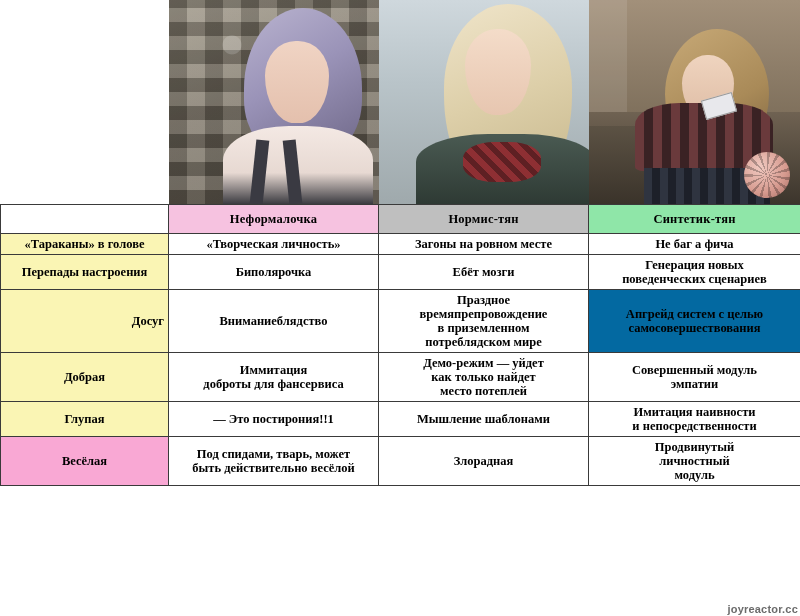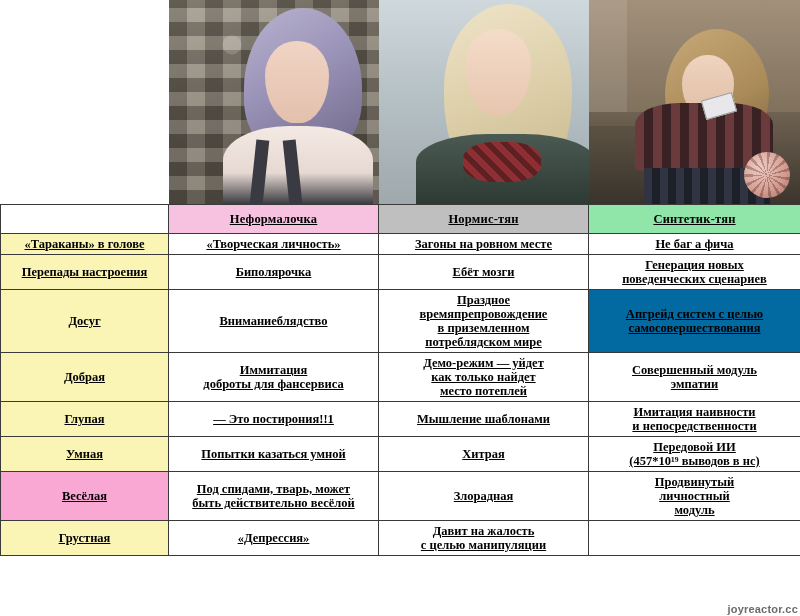--- a/index.html
+++ b/index.html
@@ -16,21 +16,20 @@
   .sheet {
     width: 800px;
     height: 616px;
     position: relative;
     background: #ffffff;
   }
   table.grid {
     border-collapse: collapse;
     table-layout: fixed;
     width: 800px;
-    text-decoration: underline;
   }
   table.grid td {
     border: 1px solid #3a3a3a;
     vertical-align: middle;
     text-align: center;
     font-size: 12.5px;
     font-weight: bold;
     line-height: 1.12;
     padding: 3px 4px;
     color: #000000;
@@ -267,52 +266,40 @@
           <td style="background: rgb(255, 255, 255);">Загоны на ровном месте</td>
           <td style="background: rgb(255, 255, 255);">Не баг а фича</td>
         </tr>
         <tr>
           <td class="lbl-cell" style="background: rgb(250, 245, 180);">Перепады настроения</td>
           <td style="background: rgb(255, 255, 255);">Биполярочка</td>
           <td style="background: rgb(255, 255, 255);">Ебёт мозги</td>
           <td style="background: rgb(255, 255, 255);">Генерация новых<br>поведенческих сценариев</td>
         </tr>
         <tr>
-          <td class="lbl-cell" style="background: rgb(250, 245, 180);">Досуг</td>
+          <td class="lbl-cell" style="background: rgb(250, 245, 180); text-align: right;">Досуг</td>
           <td style="background: rgb(255, 255, 255);">Вниманиеблядство</td>
           <td style="background: rgb(255, 255, 255);">Праздное<br>времяпрепровождение<br>в приземленном<br>потреблядском мире</td>
           <td style="background: #0369a1;">Апгрейд систем с целью<br>самосовершествования</td>
         </tr>
         <tr>
           <td class="lbl-cell" style="background: rgb(250, 245, 180);">Добрая</td>
           <td style="background: rgb(255, 255, 255);">Иммитация<br>доброты для фансервиса</td>
           <td style="background: rgb(255, 255, 255);">Демо-режим — уйдет<br>как только найдет<br>место потеплей</td>
           <td style="background: rgb(255, 255, 255);">Совершенный модуль<br>эмпатии</td>
         </tr>
         <tr>
           <td class="lbl-cell" style="background: rgb(250, 245, 180);">Глупая</td>
           <td style="background: rgb(255, 255, 255);">— Это постирония!!1</td>
           <td style="background: rgb(255, 255, 255);">Мышление шаблонами</td>
           <td style="background: rgb(255, 255, 255);">Имитация наивности<br>и непосредственности</td>
         </tr>
         <tr>
-          <td class="lbl-cell" style="background: rgb(250, 245, 180);">Умная</td>
-          <td style="background: rgb(255, 255, 255);">Попытки казаться умной</td>
-          <td style="background: rgb(255, 255, 255);">Хитрая</td>
-          <td style="background: rgb(255, 255, 255);">Передовой ИИ<br>(457*10¹⁹ выводов в нс)</td>
-        </tr>
-        <tr>
           <td class="lbl-cell" style="background: #f9a8d4;">Весёлая</td>
           <td style="background: rgb(255, 255, 255);">Под спидами, тварь, может<br>быть действительно весёлой</td>
           <td style="background: rgb(255, 255, 255); margin-left: 25px;">Злорадная</td>
           <td style="background: rgb(255, 255, 255);">Продвинутый<br>личностный<br>модуль</td>
         </tr>
-        <tr>
-          <td class="lbl-cell" style="background: rgb(250, 245, 180);">Грустная</td>
-          <td style="background: rgb(255, 255, 255);">«Депрессия»</td>
-          <td style="background: rgb(255, 255, 255);">Давит на жалость<br>с целью манипуляции</td>
-          <td style="background: rgb(255, 255, 255);"></td>
-        </tr>
       </tbody>
   </table>
 
   <div class="credit">joyreactor.cc</div>
 </div>
 
 </body></html>

